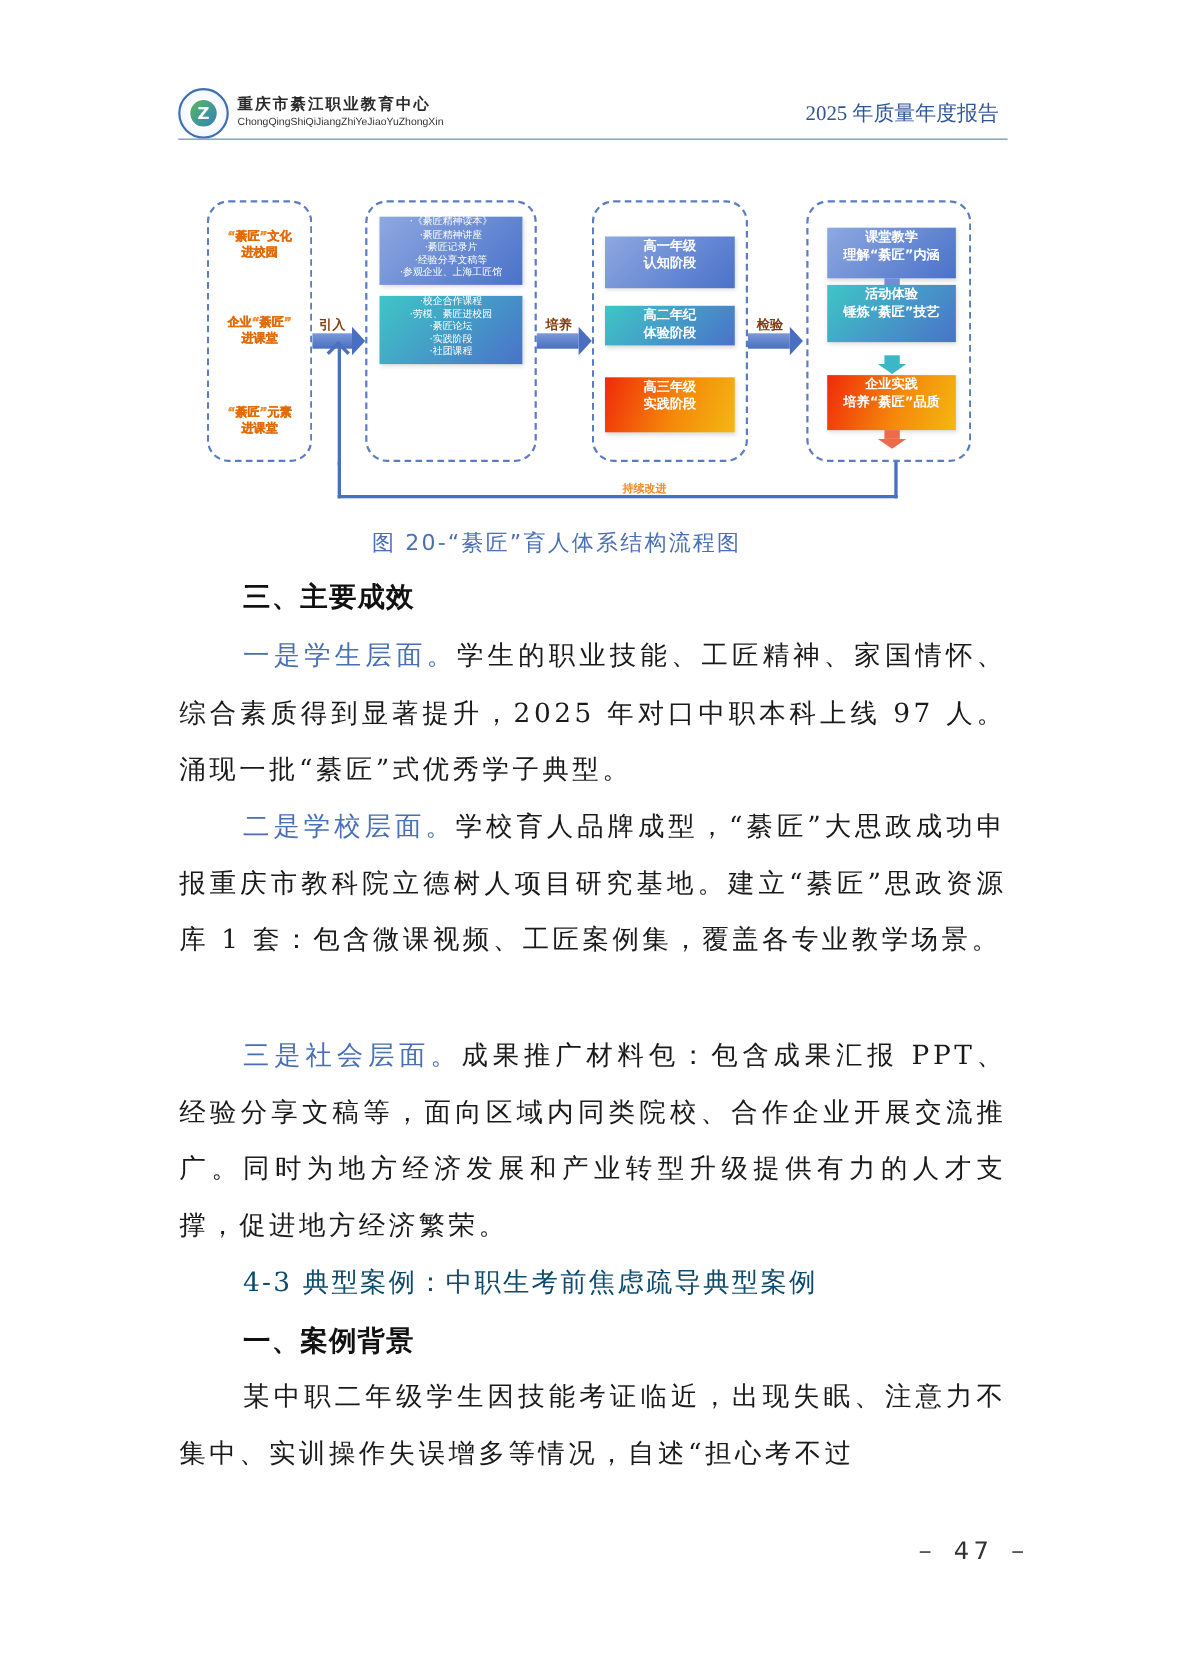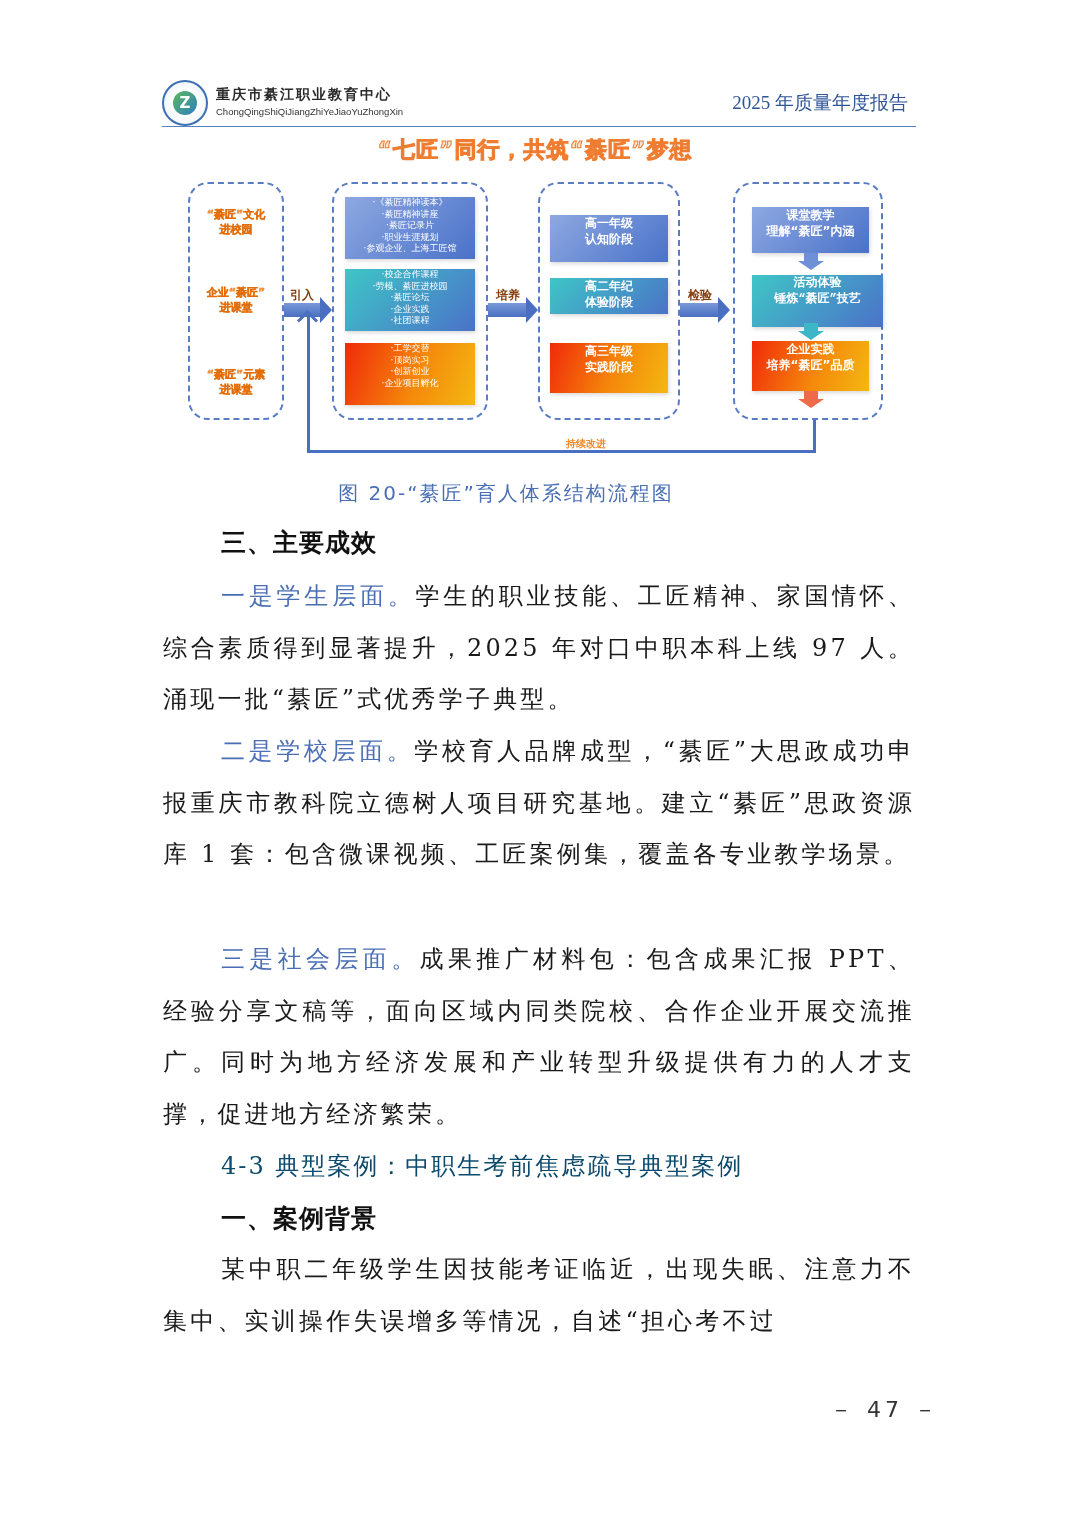--- a/index.html
+++ b/index.html
@@ -64,21 +64,20 @@
   <div class="logo">
       <div class="inner">Z</div>
     </div>
   <div class="org-cn">重庆市綦江职业教育中心</div>
   <div class="org-en">ChongQingShiQiJiangZhiYeJiaoYuZhongXin</div>
   <div class="report-title">2025 年质量年度报告</div>
 </div>
 <div class="header-rule"></div>
 
 <div class="diagram">
-  <div class="diag-title">“七匠”同行，共筑“綦匠”梦想</div>
 
   <div class="dash-box" style="left:8px;top:47px;width:96px;height:238px;"></div>
   <div class="left-item" style="left:10px;top:72px;">
     <div>“綦匠”文化</div>
       <div>进校园</div>
   </div>
   <div class="left-item" style="left:10px;top:150px;">
     <div>企业“綦匠”</div>
       <div>进课堂</div>
   </div>
@@ -88,35 +87,29 @@
   </div>
 
   <div class="arrow-label" style="left:110px;top:152px;">引入</div>
   <div class="h-arrow" style="left:104px;top:168px;width:36px;"></div>
 
   <div class="dash-box" style="left:152px;top:47px;width:156px;height:238px;"></div>
   <div class="grad-box g-blue small-list" style="left:165px;top:62px;width:130px;height:62px;">
     <div>·《綦匠精神读本》</div>
       <div>·綦匠精神讲座</div>
     <div>·綦匠记录片</div>
-      <div>·职业生涯规划</div>
+      <div>·经验分享文稿等</div>
     <div>·参观企业、上海工匠馆</div>
   </div>
   <div class="grad-box g-teal small-list" style="left:165px;top:134px;width:130px;height:62px;">
     <div>·校企合作课程</div>
       <div>·劳模、綦匠进校园</div>
     <div>·綦匠论坛</div>
-      <div>·企业实践</div>
+      <div>·实践阶段</div>
     <div>·社团课程</div>
-  </div>
-  <div class="grad-box g-fire small-list" style="left:165px;top:208px;width:130px;height:62px;">
-    <div>·工学交替</div>
-      <div>·顶岗实习</div>
-    <div>·创新创业</div>
-      <div>·企业项目孵化</div>
   </div>
 
   <div class="arrow-label" style="left:316px;top:152px;">培养</div>
   <div class="h-arrow" style="left:308px;top:168px;width:38px;"></div>
 
   <div class="dash-box" style="left:358px;top:47px;width:142px;height:238px;"></div>
   <div class="grad-box g-blue mid-label" style="left:370px;top:80px;width:118px;height:47px;">
     <div>高一年级</div>
       <div>认知阶段</div>
   </div>
@@ -131,21 +124,21 @@
 
   <div class="arrow-label" style="left:508px;top:152px;">检验</div>
   <div class="h-arrow" style="left:500px;top:168px;width:38px;"></div>
 
   <div class="dash-box" style="left:553px;top:47px;width:150px;height:238px;"></div>
   <div class="grad-box g-blue mid-label" style="left:572px;top:72px;width:117px;height:46px;">
     <div>课堂教学</div>
       <div>理解“綦匠”内涵</div>
   </div>
   <div class="down-arrow" style="left:624px;top:118px;background:#6f8fd6;border-top-color:#6f8fd6;"></div>
-  <div class="grad-box g-teal mid-label" style="left:572px;top:140px;width:131px;height:52px;font-family:Liberation Mono, monospace;">
+  <div class="grad-box g-teal mid-label" style="left:572px;top:124px;width:117px;height:52px;">
     <div>活动体验</div>
       <div>锤炼“綦匠”技艺</div>
   </div>
   <div class="down-arrow" style="left:624px;top:188px;background:#3db6c8;border-top-color:#3db6c8;"></div>
   <div class="grad-box g-fire mid-label" style="left:572px;top:206px;width:117px;height:50px;">
     <div>企业实践</div>
       <div>培养“綦匠”品质</div>
   </div>
   <div class="down-arrow" style="left:624px;top:256px;background:#ef6a4a;border-top-color:#ef6a4a;"></div>
 

